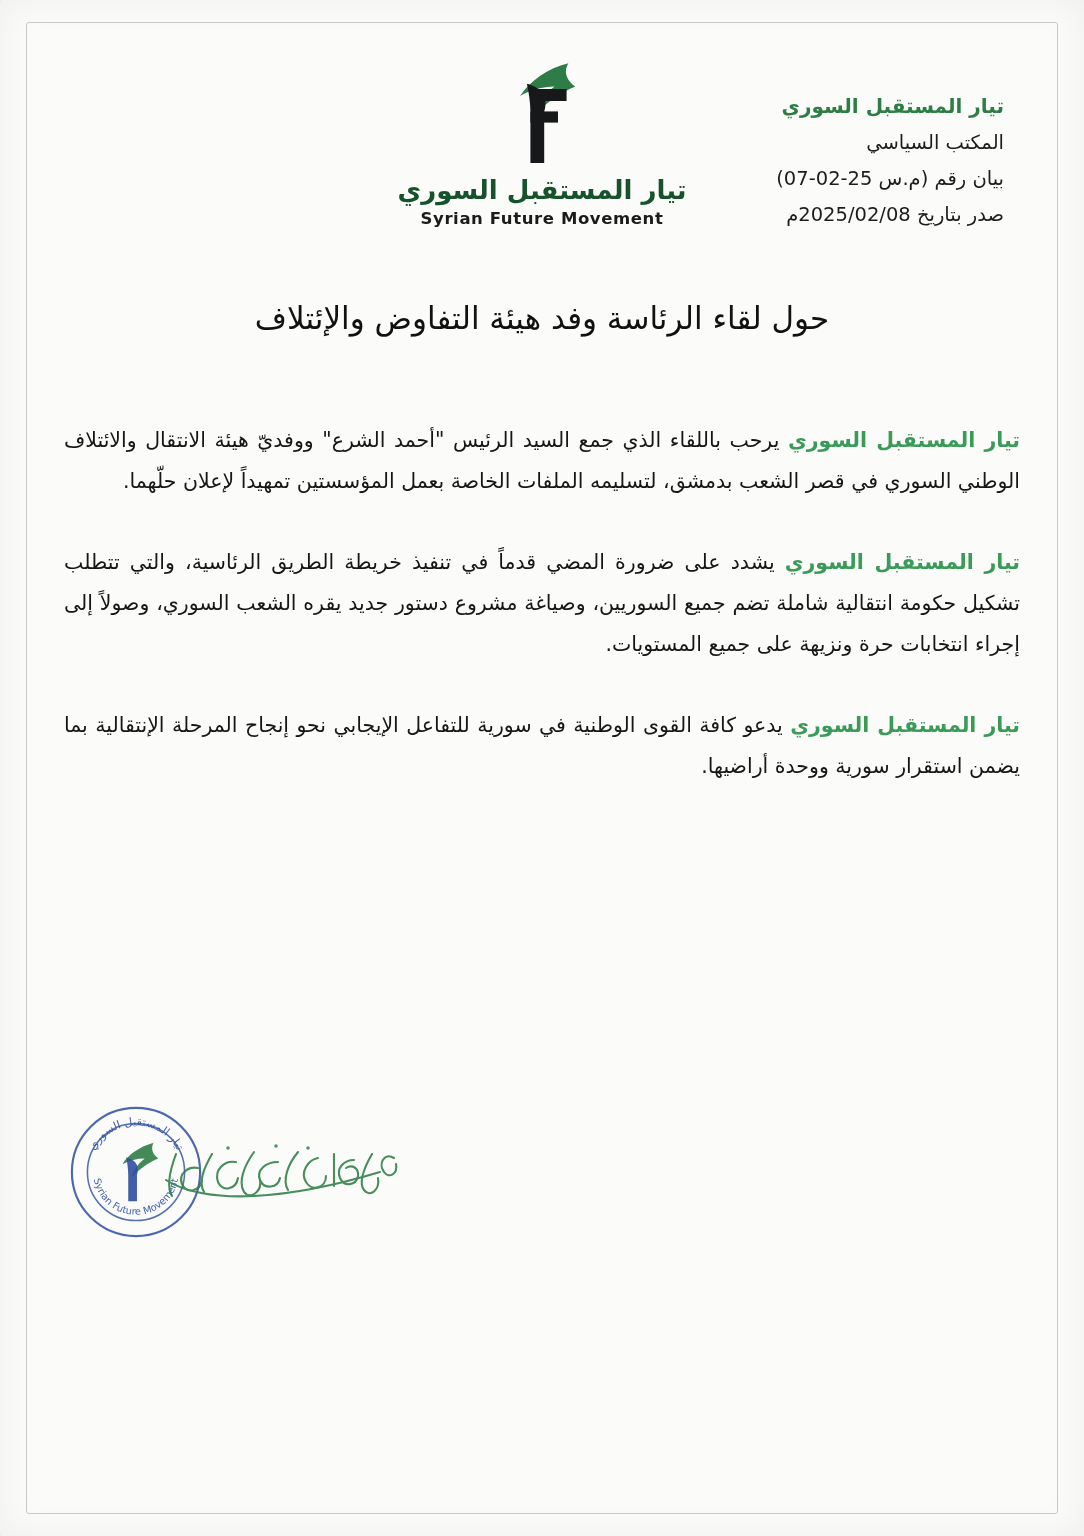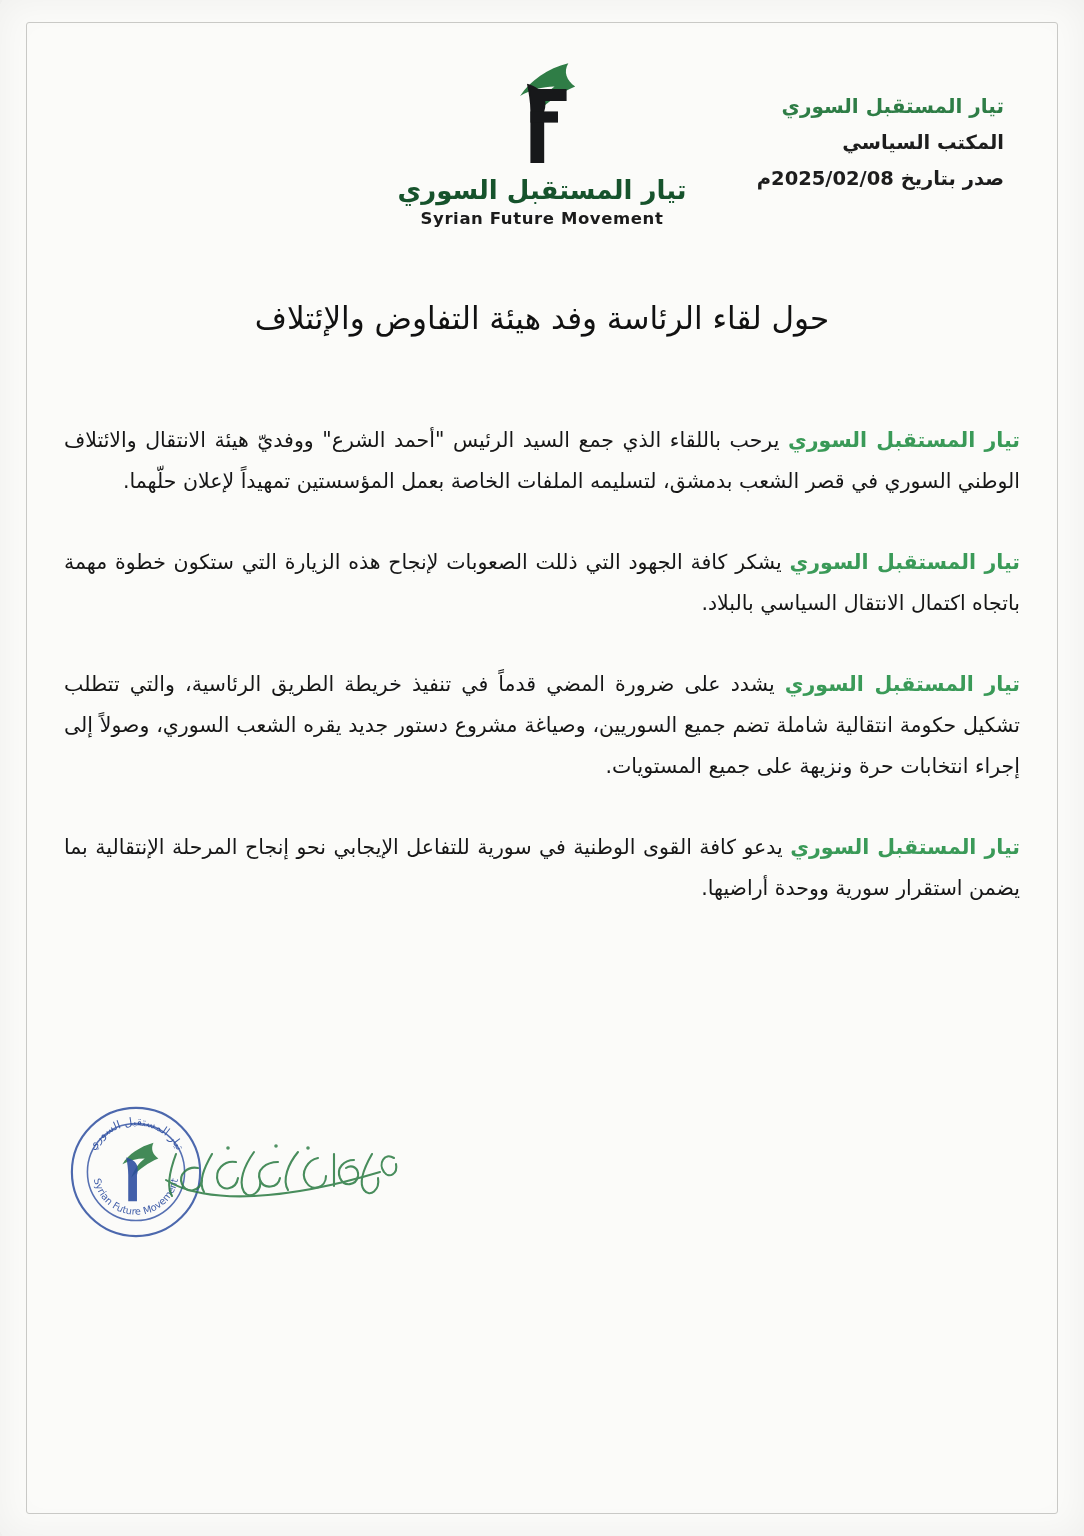--- a/index.html
+++ b/index.html
@@ -60,21 +60,21 @@
   }
   .letterhead .org {
     color: #2e7d46;
     font-size: 20px;
     font-weight: bold;
     letter-spacing: 0;
   }
   .letterhead .line {
     color: #1d1d1d;
     font-size: 19.5px;
-    font-weight: bold;
+    font-weight: normal;
   }
 
   .logo-block {
     position: absolute;
     left: 50%;
     transform: translateX(-50%);
     top: 0;
     width: 300px;
     text-align: center;
   }
@@ -161,20 +161,21 @@
 <body>
 
 <div class="page">
   <div class="page-border"></div>
 
   <div class="header">
 
     <div class="letterhead">
       <div class="org">تيار المستقبل السوري</div>
       <div class="line">المكتب السياسي</div>
+      <div class="line">بيان رقم (م.س 25-02-07)</div>
       <div class="line">صدر بتاريخ 2025/02/08م</div>
     </div>
 
     <div class="logo-block">
       <svg class="logo-mark" viewBox="0 0 150 130" aria-hidden="true">
 
         <path d="M106 6 C82 12 62 26 50 44 C62 37 76 33 90 33 C78 42 70 54 66 67 C80 52 97 40 114 33 C104 26 100 16 106 6 Z" fill="#2f7d46"></path>
 
         <path d="M58 30 C58 30 74 34 78 44 C80 50 80 56 78 62 L78 122 L62 122 L62 62 C62 52 60 40 58 30 Z" fill="#17181a"></path>
         <path d="M62 36 L104 36 L104 50 L62 50 Z" fill="#17181a"></path>
@@ -185,21 +186,20 @@
     </div>
   </div>
 
   <div class="doc-title">حول لقاء الرئاسة وفد هيئة التفاوض والإئتلاف</div>
 
   <div class="body-wrap">
 
     <p class="para"><span class="brand">تيار المستقبل السوري</span><span> يرحب باللقاء الذي جمع السيد الرئيس "أحمد الشرع" ووفديّ هيئة الانتقال والائتلاف الوطني السوري في قصر الشعب بدمشق، لتسليمه الملفات الخاصة بعمل المؤسستين تمهيداً لإعلان حلّهما.</span></p>
 
 
-    <p class="para"><span class="brand">تيار المستقبل السوري</span><span> يشكر كافة الجهود التي ذللت الصعوبات لإنجاح هذه الزيارة التي ستكون خطوة مهمة باتجاه اكتمال الانتقال السياسي بالبلاد.</span></p>
 
     <p class="para"><span class="brand">تيار المستقبل السوري</span><span> يشدد على ضرورة المضي قدماً في تنفيذ خريطة الطريق الرئاسية، والتي تتطلب تشكيل حكومة انتقالية شاملة تضم جميع السوريين، وصياغة مشروع دستور جديد يقره الشعب السوري، وصولاً إلى إجراء انتخابات حرة ونزيهة على جميع المستويات.</span></p>
 
     <p class="para"><span class="brand">تيار المستقبل السوري</span><span> يدعو كافة القوى الوطنية في سورية للتفاعل الإيجابي نحو إنجاح المرحلة الإنتقالية بما يضمن استقرار سورية ووحدة أراضيها.</span></p>
   </div>
 
   <div class="stamp">
 
     <svg class="stamp-ring" viewBox="0 0 140 140" aria-hidden="true">
       <defs>

